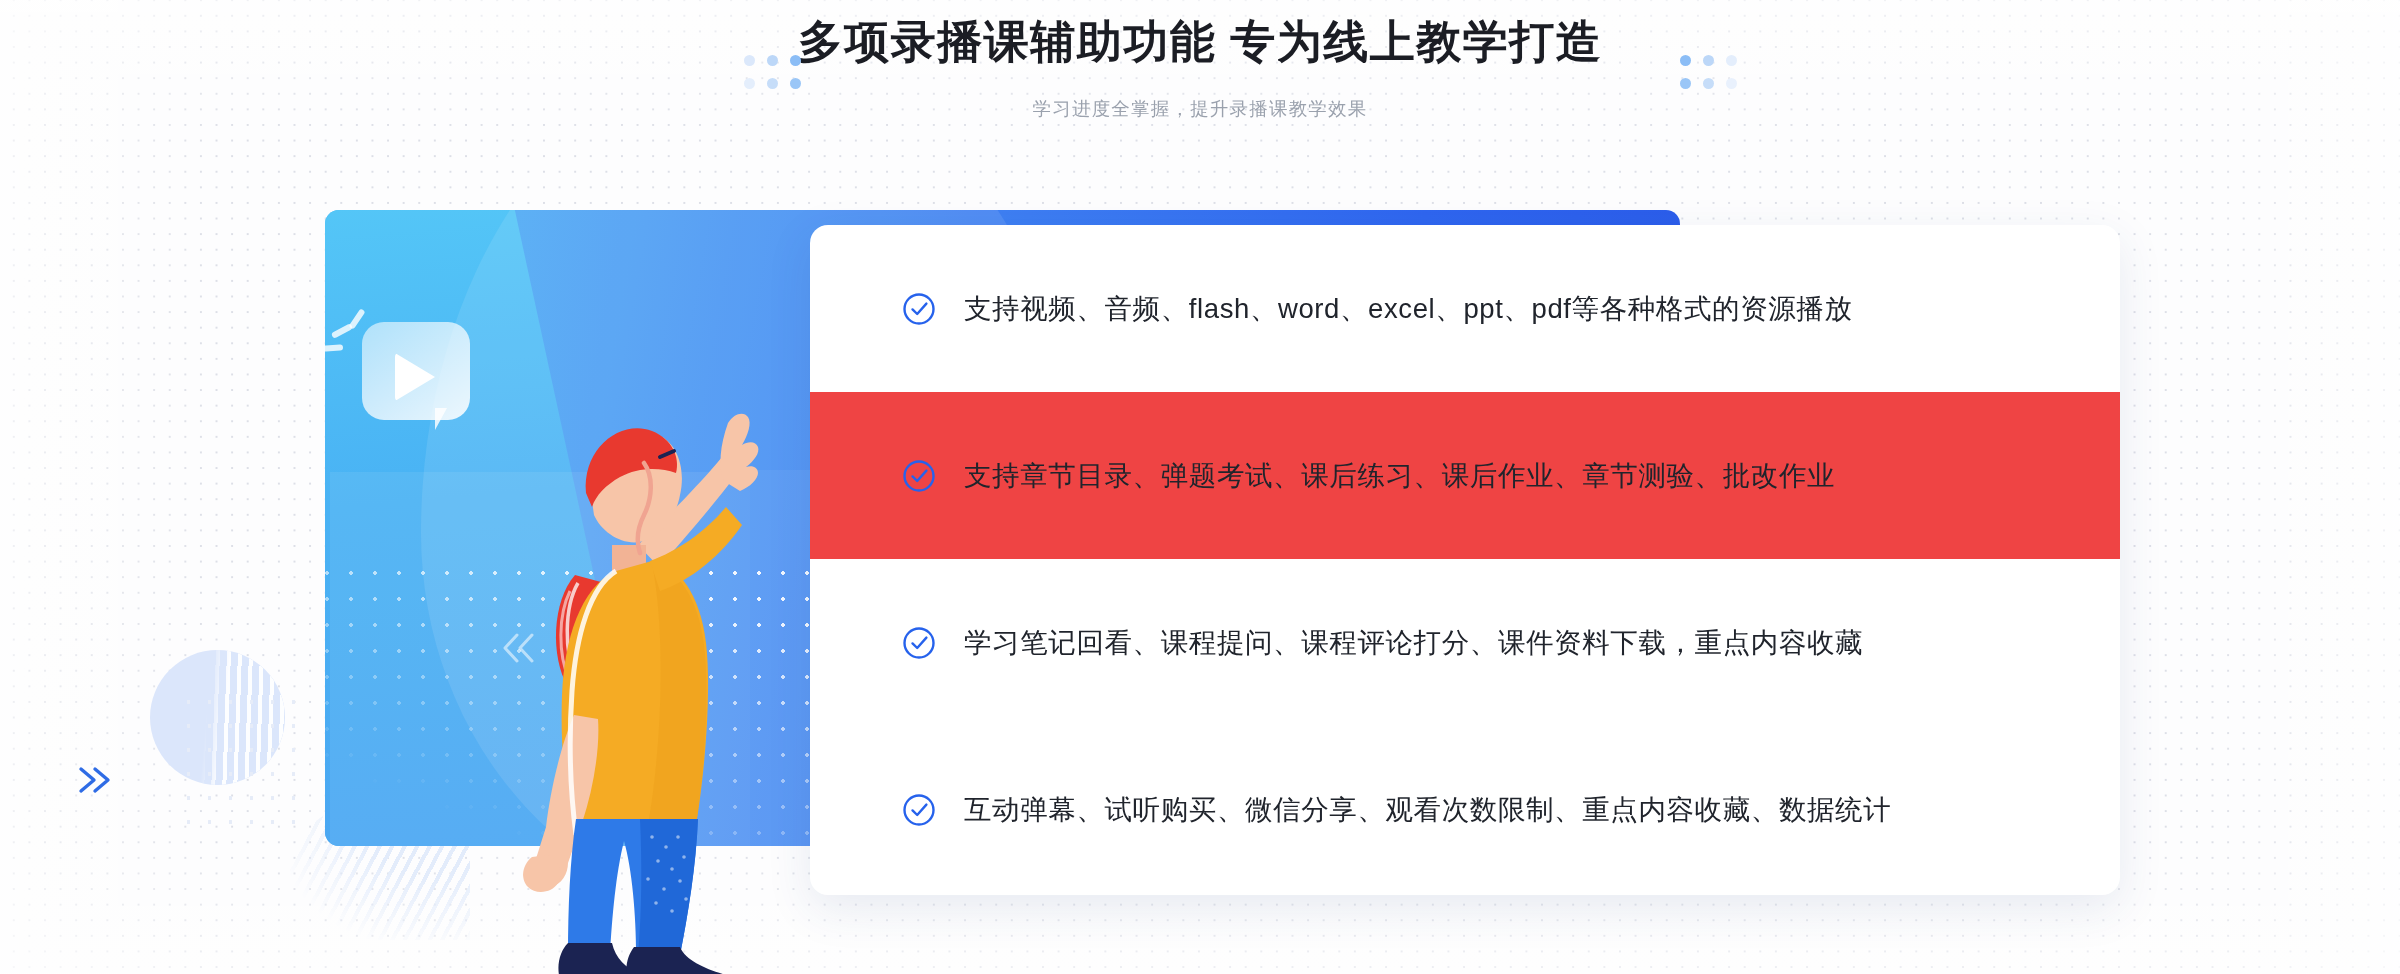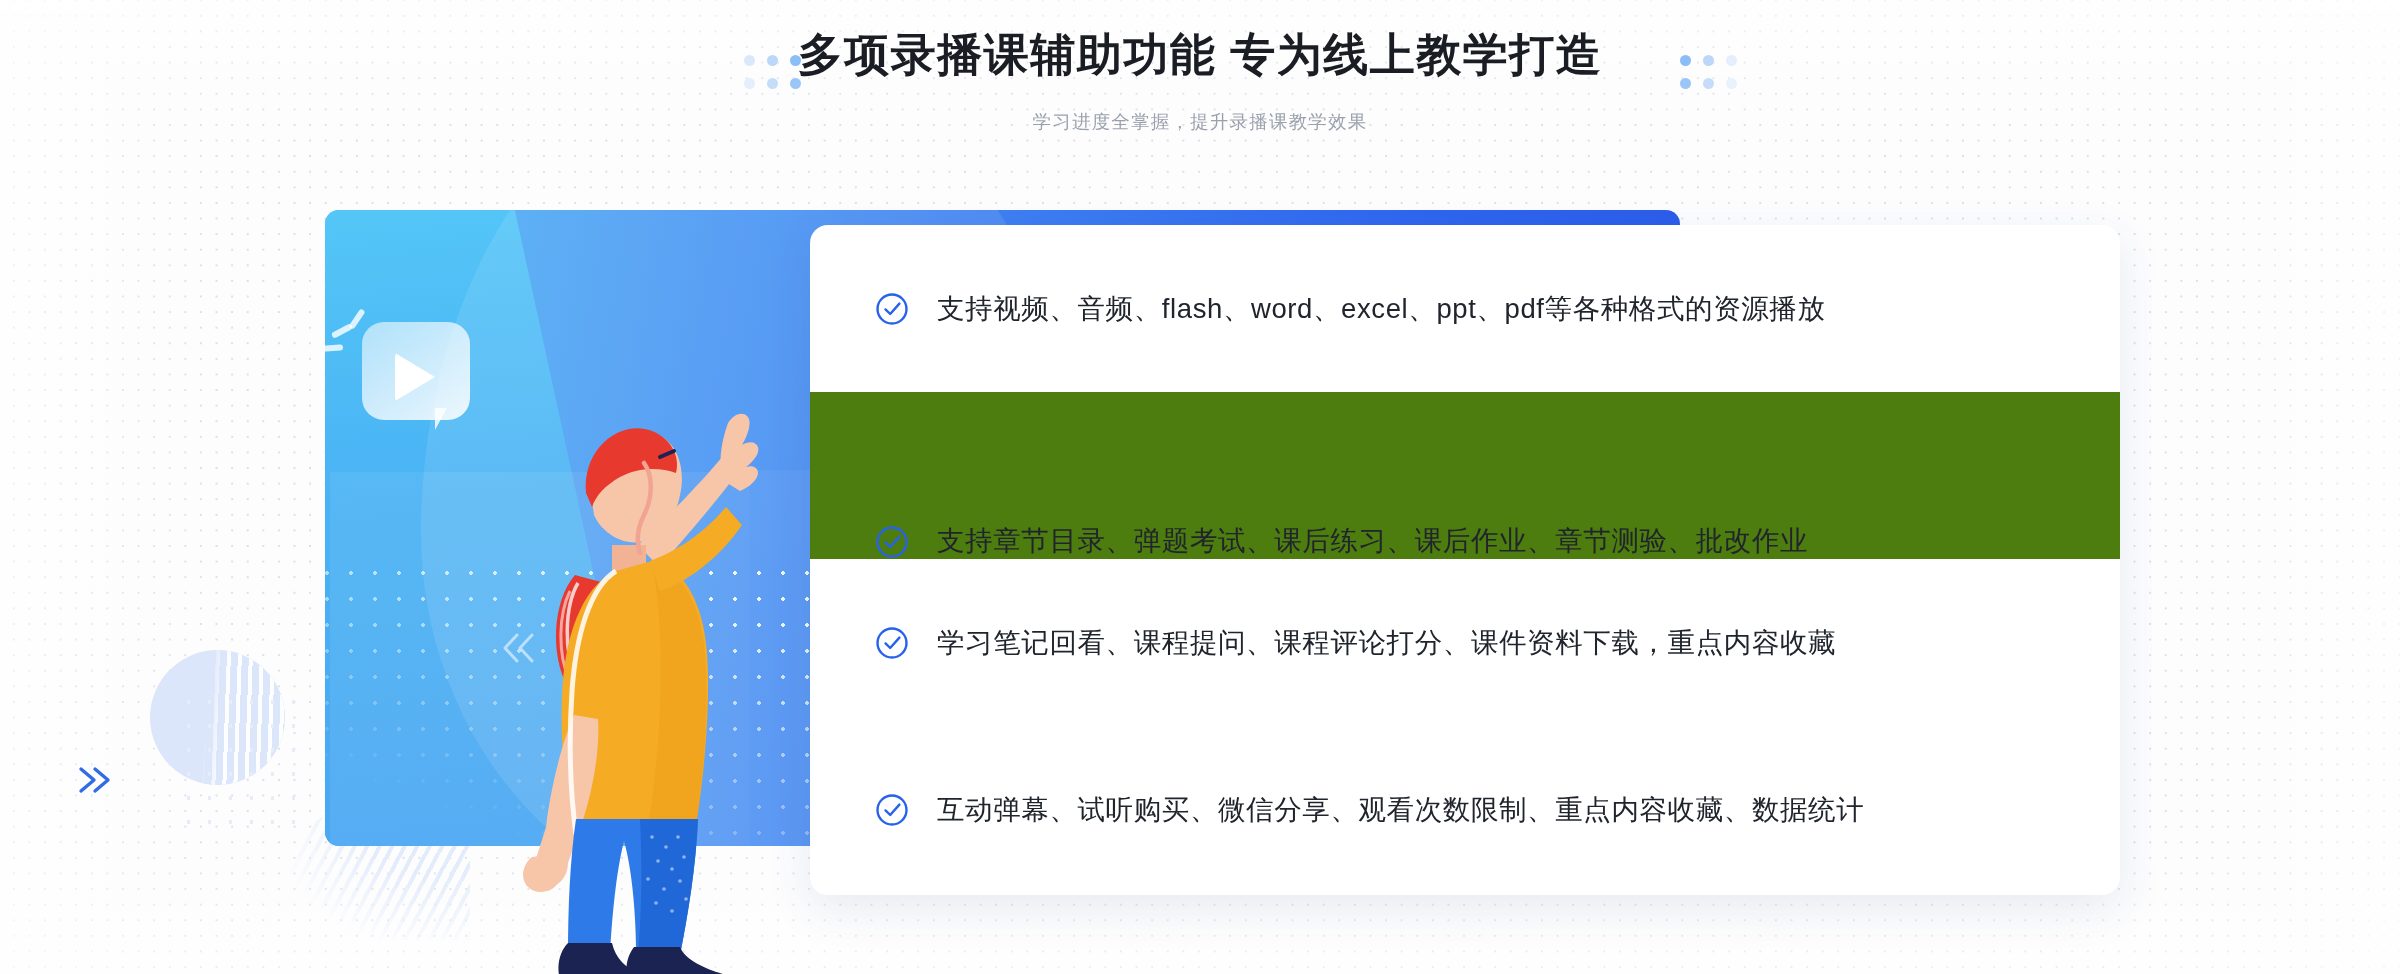--- a/index.html
+++ b/index.html
@@ -20,21 +20,21 @@
   }
   #bg-fade{
     position:absolute;left:0;top:0;width:2400px;height:974px;
     background:linear-gradient(180deg,rgba(255,255,255,.55) 0%,rgba(255,255,255,0) 14%,rgba(255,255,255,0) 86%,rgba(255,255,255,.5) 100%),
                linear-gradient(90deg,rgba(255,255,255,.55) 0%,rgba(255,255,255,0) 9%,rgba(255,255,255,0) 92%,rgba(255,255,255,.6) 100%);
   }
 
   
   #header{position:absolute;left:0;top:0;width:2400px;text-align:center;}
   #page-title{
-    margin:0;padding-top:27px;
+    margin:0;padding-top:14px;
     font-size:45px;line-height:1.25;font-weight:700;color:#1b1d24;
     letter-spacing:1.5px;
   }
   #page-subtitle{
     margin:13px;padding-top:13px;
     font-size:18.5px;color:#9aa1ad;letter-spacing:1.2px;font-weight:400;
   }
 
   
   .dot-cluster{position:absolute;top:55px;display:grid;grid-template-columns:repeat(3,11px);
@@ -118,23 +118,23 @@
 
   
   #feature-card{
     position:absolute;left:810px;top:225px;width:1310px;height:670px;
     background:#ffffff;border-radius:18px;
     box-shadow:0 14px 46px rgba(40,70,130,.10);
     overflow:hidden;
   }
   .feature-row{
     position:relative;display:flex;align-items:center;
-    height:167px;padding-left:65px;box-sizing:border-box;
-  }
-  .feature-row.alt{background:#4d7c0f;align-items:flex-end;}
+    height:167px;padding-left:92px;box-sizing:border-box;
+  }
+  .feature-row.alt{background:#ef4444;}
   .check-icon{flex:0 0 auto;width:34px;height:34px;margin-right:28px;}
   .feature-text{
     font-size:27.5px;color:#20242c;letter-spacing:.6px;white-space:nowrap;
   }
 
   
   #deco-circle-big{
     position:absolute;left:150px;top:650px;width:135px;height:135px;border-radius:50%;
     background:#dbe6fb;
   }

